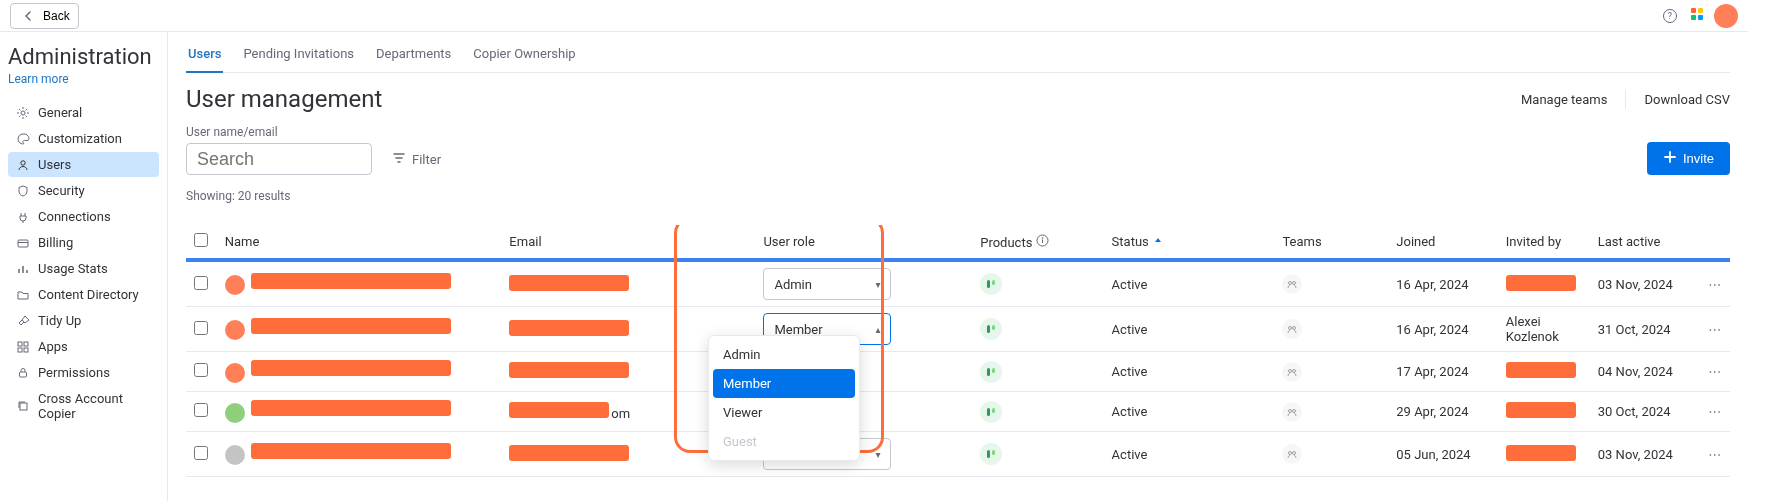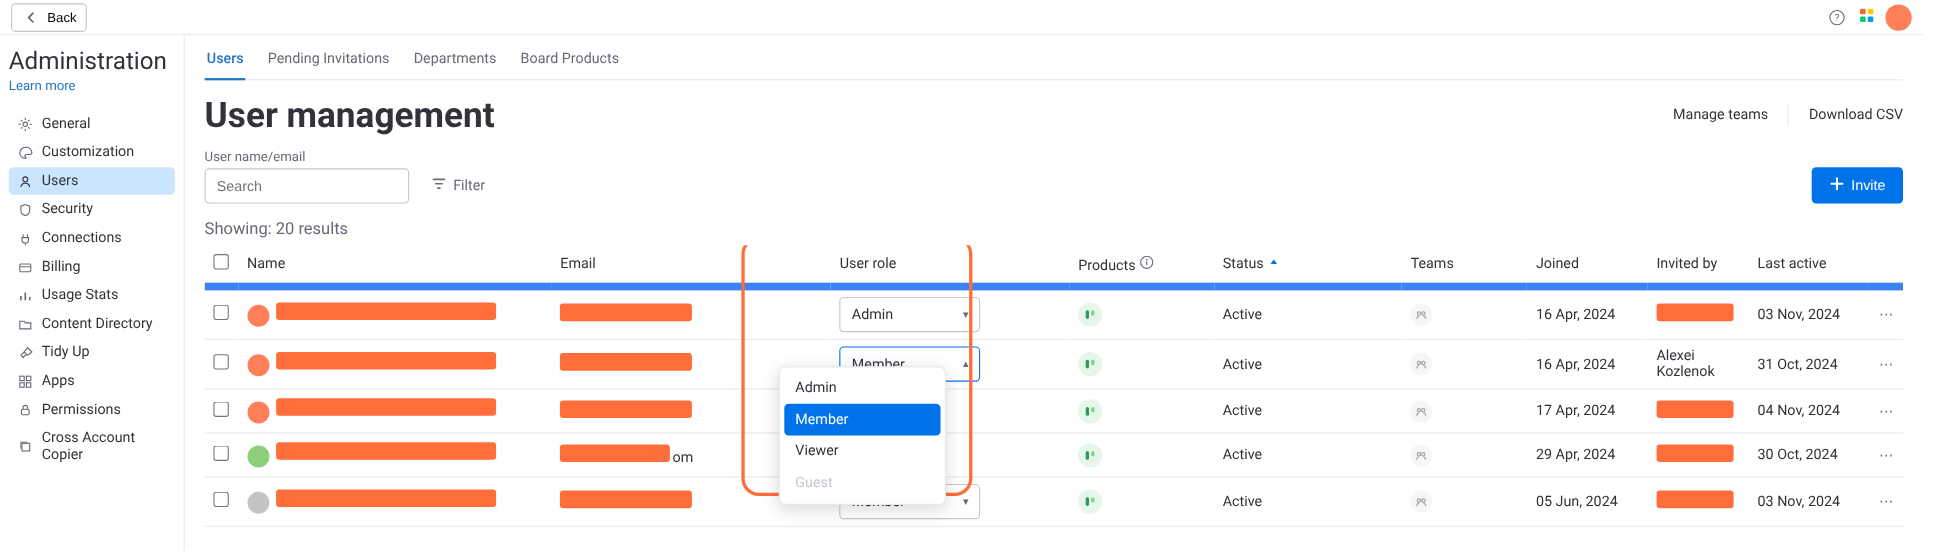--- a/index.html
+++ b/index.html
@@ -25,38 +25,38 @@
 .side-item .s-icon{width:14px;height:14px;color:#676879;flex-shrink:0;display:inline-flex;align-items:center;justify-content:center}
 .side-item.active .s-icon{color:#323338}
 
 
 .main{flex:1;padding:0 18px;display:flex;flex-direction:column;overflow:hidden}
 .tabs{display:flex;gap:18px;border-bottom:1px solid #e6e9ef;margin-top:4px}
 .tab{padding:10px 2px;font-size:13px;color:#676879;cursor:pointer}
 .tab.active{color:#1f76c2;font-weight:500;border-bottom:2px solid #1f76c2;margin-bottom:-1px}
 
 .page-head{display:flex;align-items:center;justify-content:space-between;margin-top:12px}
-.page-title{font-size:32px;font-weight:700}
+.page-title{font-size:24px;font-weight:400}
 .head-actions{display:flex;align-items:center;gap:18px}
 .link-btn{color:#323338;font-size:13px;cursor:pointer}
 .vdiv{width:1px;height:20px;background:#e6e9ef}
 
 .search-row{display:flex;align-items:flex-end;gap:12px;margin-top:12px;justify-content:space-between}
 .search-left{display:flex;align-items:flex-end;gap:12px}
 .field-label{font-size:12px;color:#676879;margin-bottom:4px}
-.search-input{width:186px;height:32px;border:1px solid #c5c7d0;border-radius:4px;padding:0 10px;font-size:13px}
+.search-input{width:186px;height:32px;border:1px solid #c5c7d0;border-radius:4px;padding:0 10px;font-size:18px}
 .filter-btn{display:inline-flex;align-items:center;gap:6px;height:32px;padding:0 8px;border-radius:4px;color:#676879;cursor:pointer}
 .invite-btn{background:#0073ea;color:#fff;border:none;border-radius:4px;padding:8px 16px;font-size:13px;display:inline-flex;align-items:center;gap:6px;cursor:pointer}
 
-.results-count{font-size:15px;color:#676879;margin-top:14px;margin-bottom:6px}
+.results-count{font-size:12px;color:#676879;margin-top:14px;margin-bottom:22px}
 
 
 .table-wrap{position:relative;flex:1;overflow:hidden}
 .table{width:100%;border-collapse:collapse;font-size:13px;table-layout:fixed}
-.table th{text-align:left;font-weight:400;color:#323338;padding:8px 8px;border-bottom:7px solid #3b82f6;font-size:13px}
+.table th{text-align:left;font-weight:400;color:#323338;padding:8px 8px;border-bottom:4px solid #3b82f6;font-size:13px}
 .table td{padding:6px 8px;border-bottom:1px solid #e6e9ef;vertical-align:middle;height:40px}
 .col-check{width:28px}
 .col-name{width:260px}
 .col-email{width:232px}
 .col-role{width:198px}
 .col-products{width:120px}
 .col-status{width:156px}
 .col-teams{width:104px}
 .col-joined{width:100px}
 .col-invited{width:84px}
@@ -233,21 +233,21 @@
             <span>Cross Account Copier</span>
           </div>
         </div>
   </div>
 
   <div class="main">
     <div class="tabs" id="tabs">
           <div class="tab active">Users</div>
           <div class="tab">Pending Invitations</div>
           <div class="tab">Departments</div>
-          <div class="tab">Board Products</div>
+          <div class="tab">Copier Ownership</div>
         </div>
 
     <div class="page-head">
       <div class="page-title">User management</div>
       <div class="head-actions">
         <span class="link-btn">Manage teams</span>
         <span class="vdiv"></span>
         <span class="link-btn">Download CSV</span>
       </div>
     </div>

